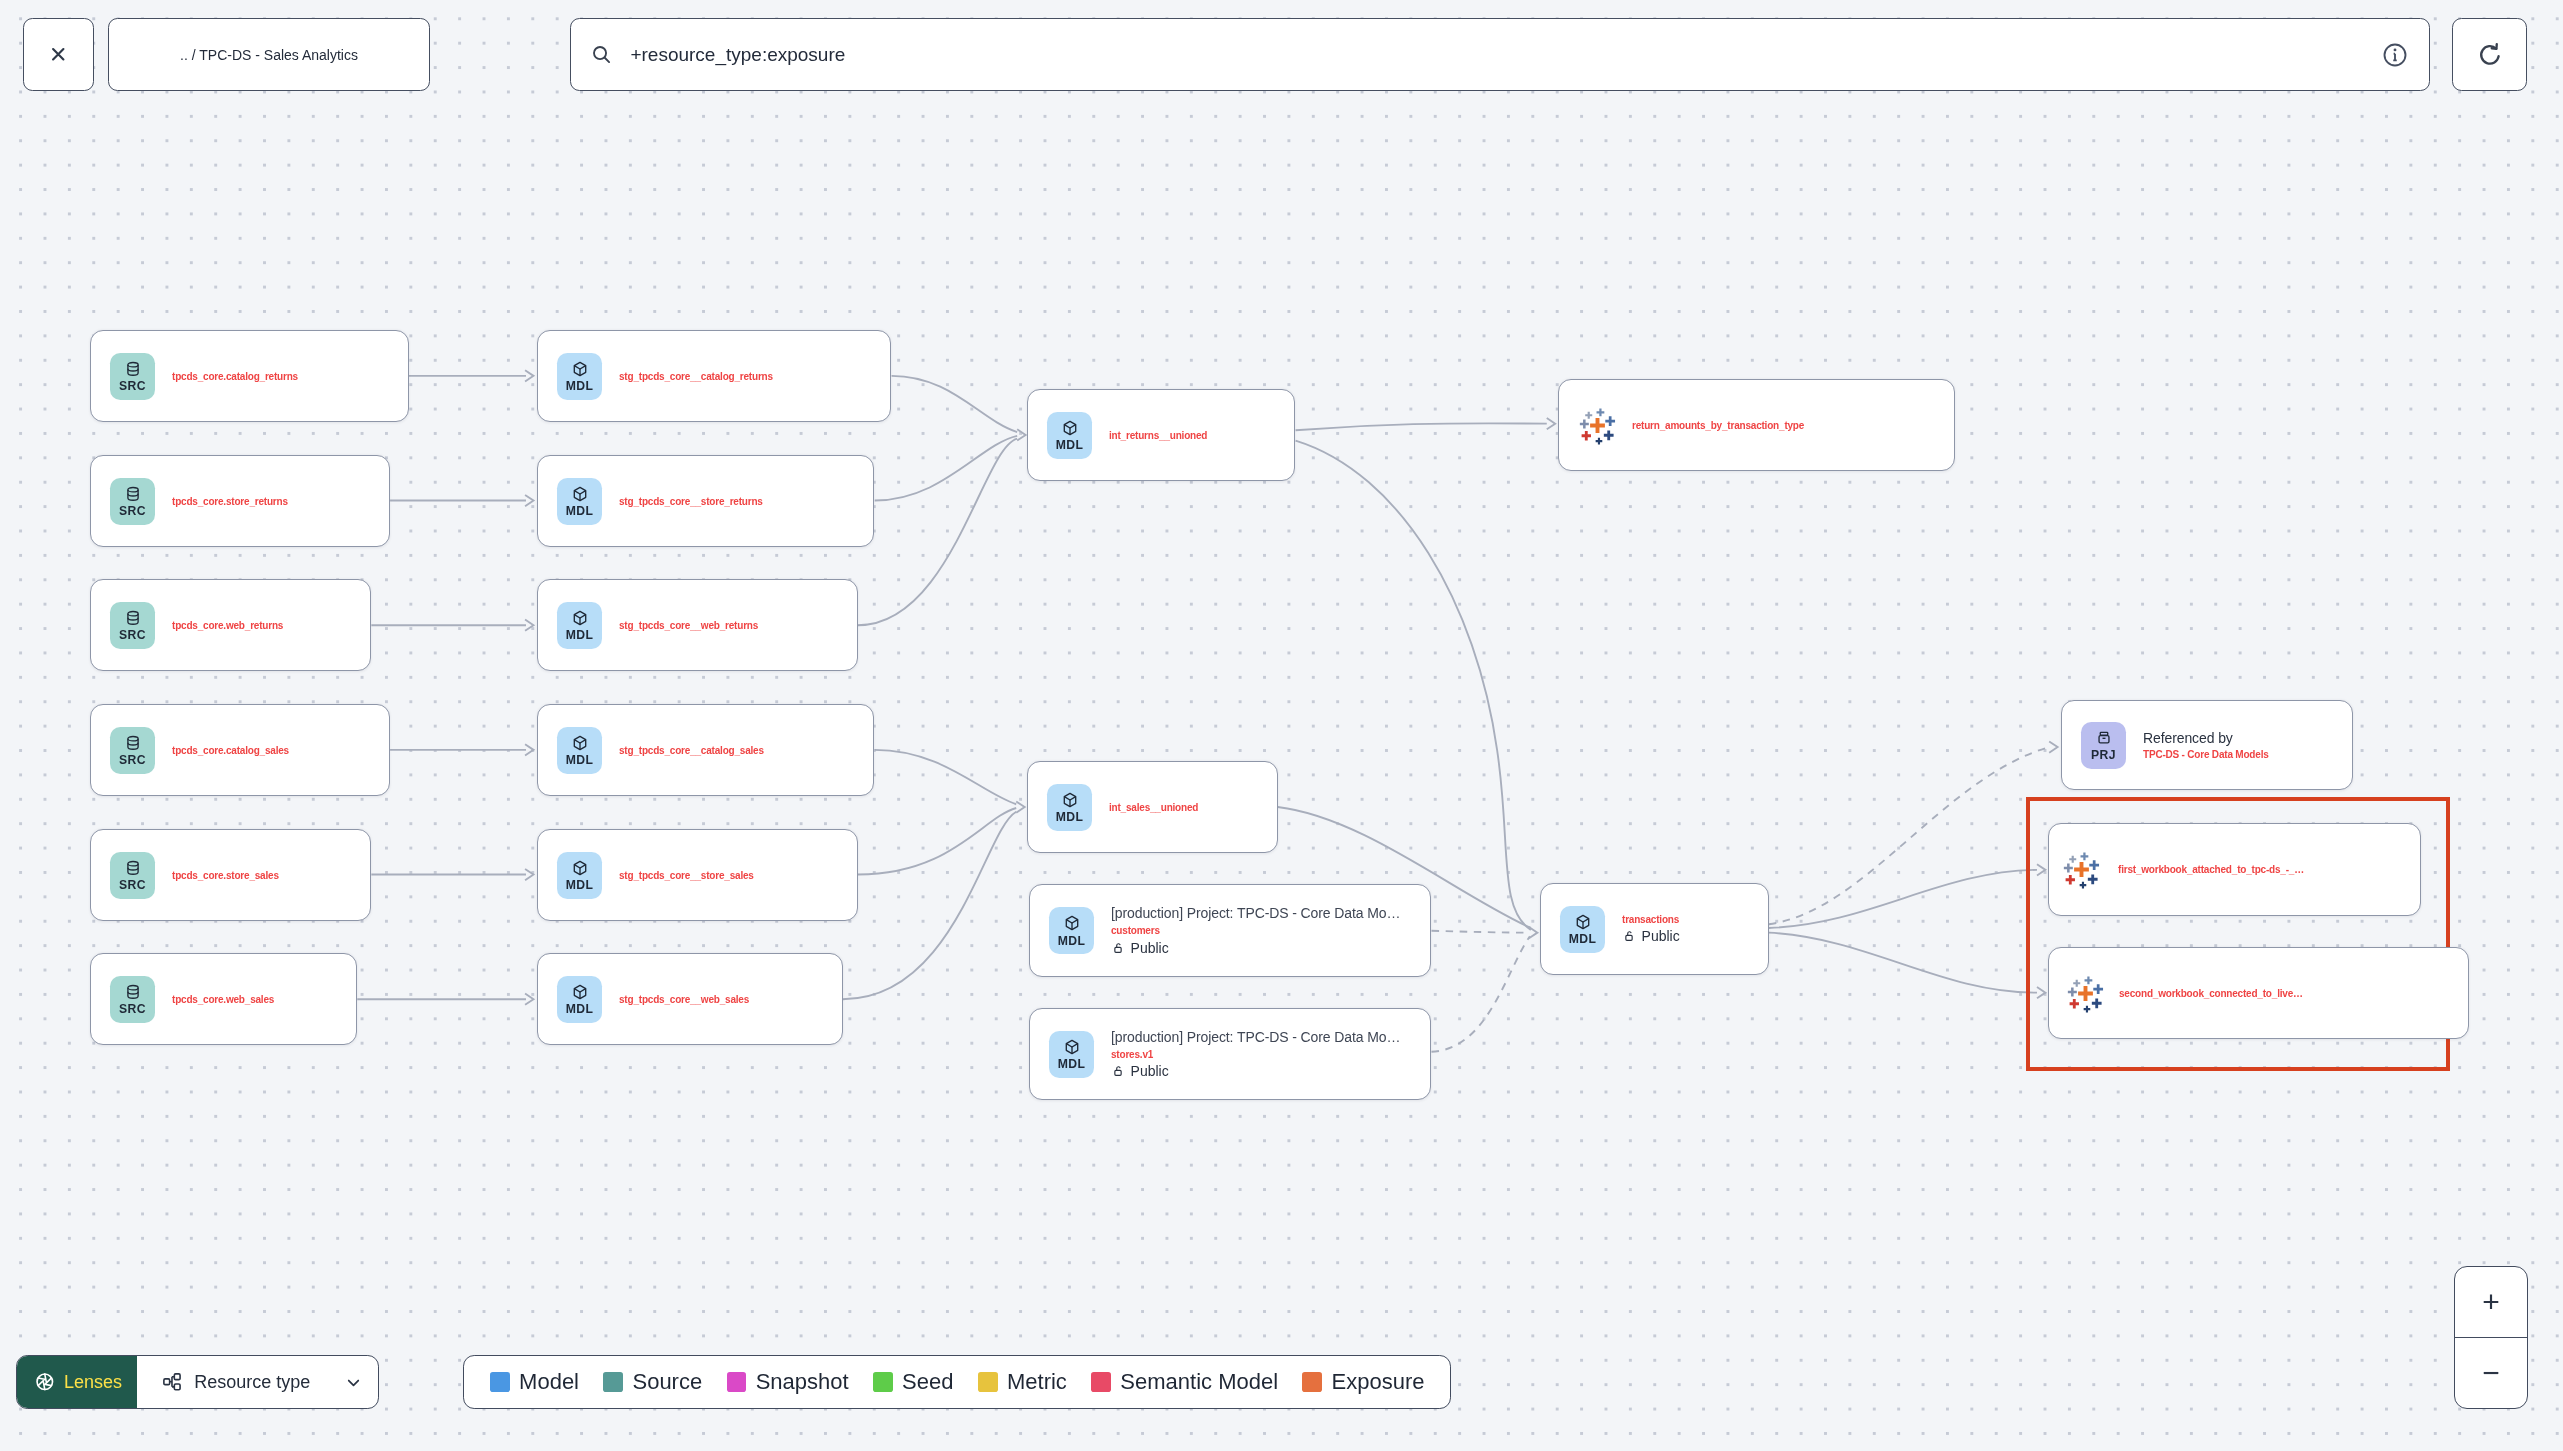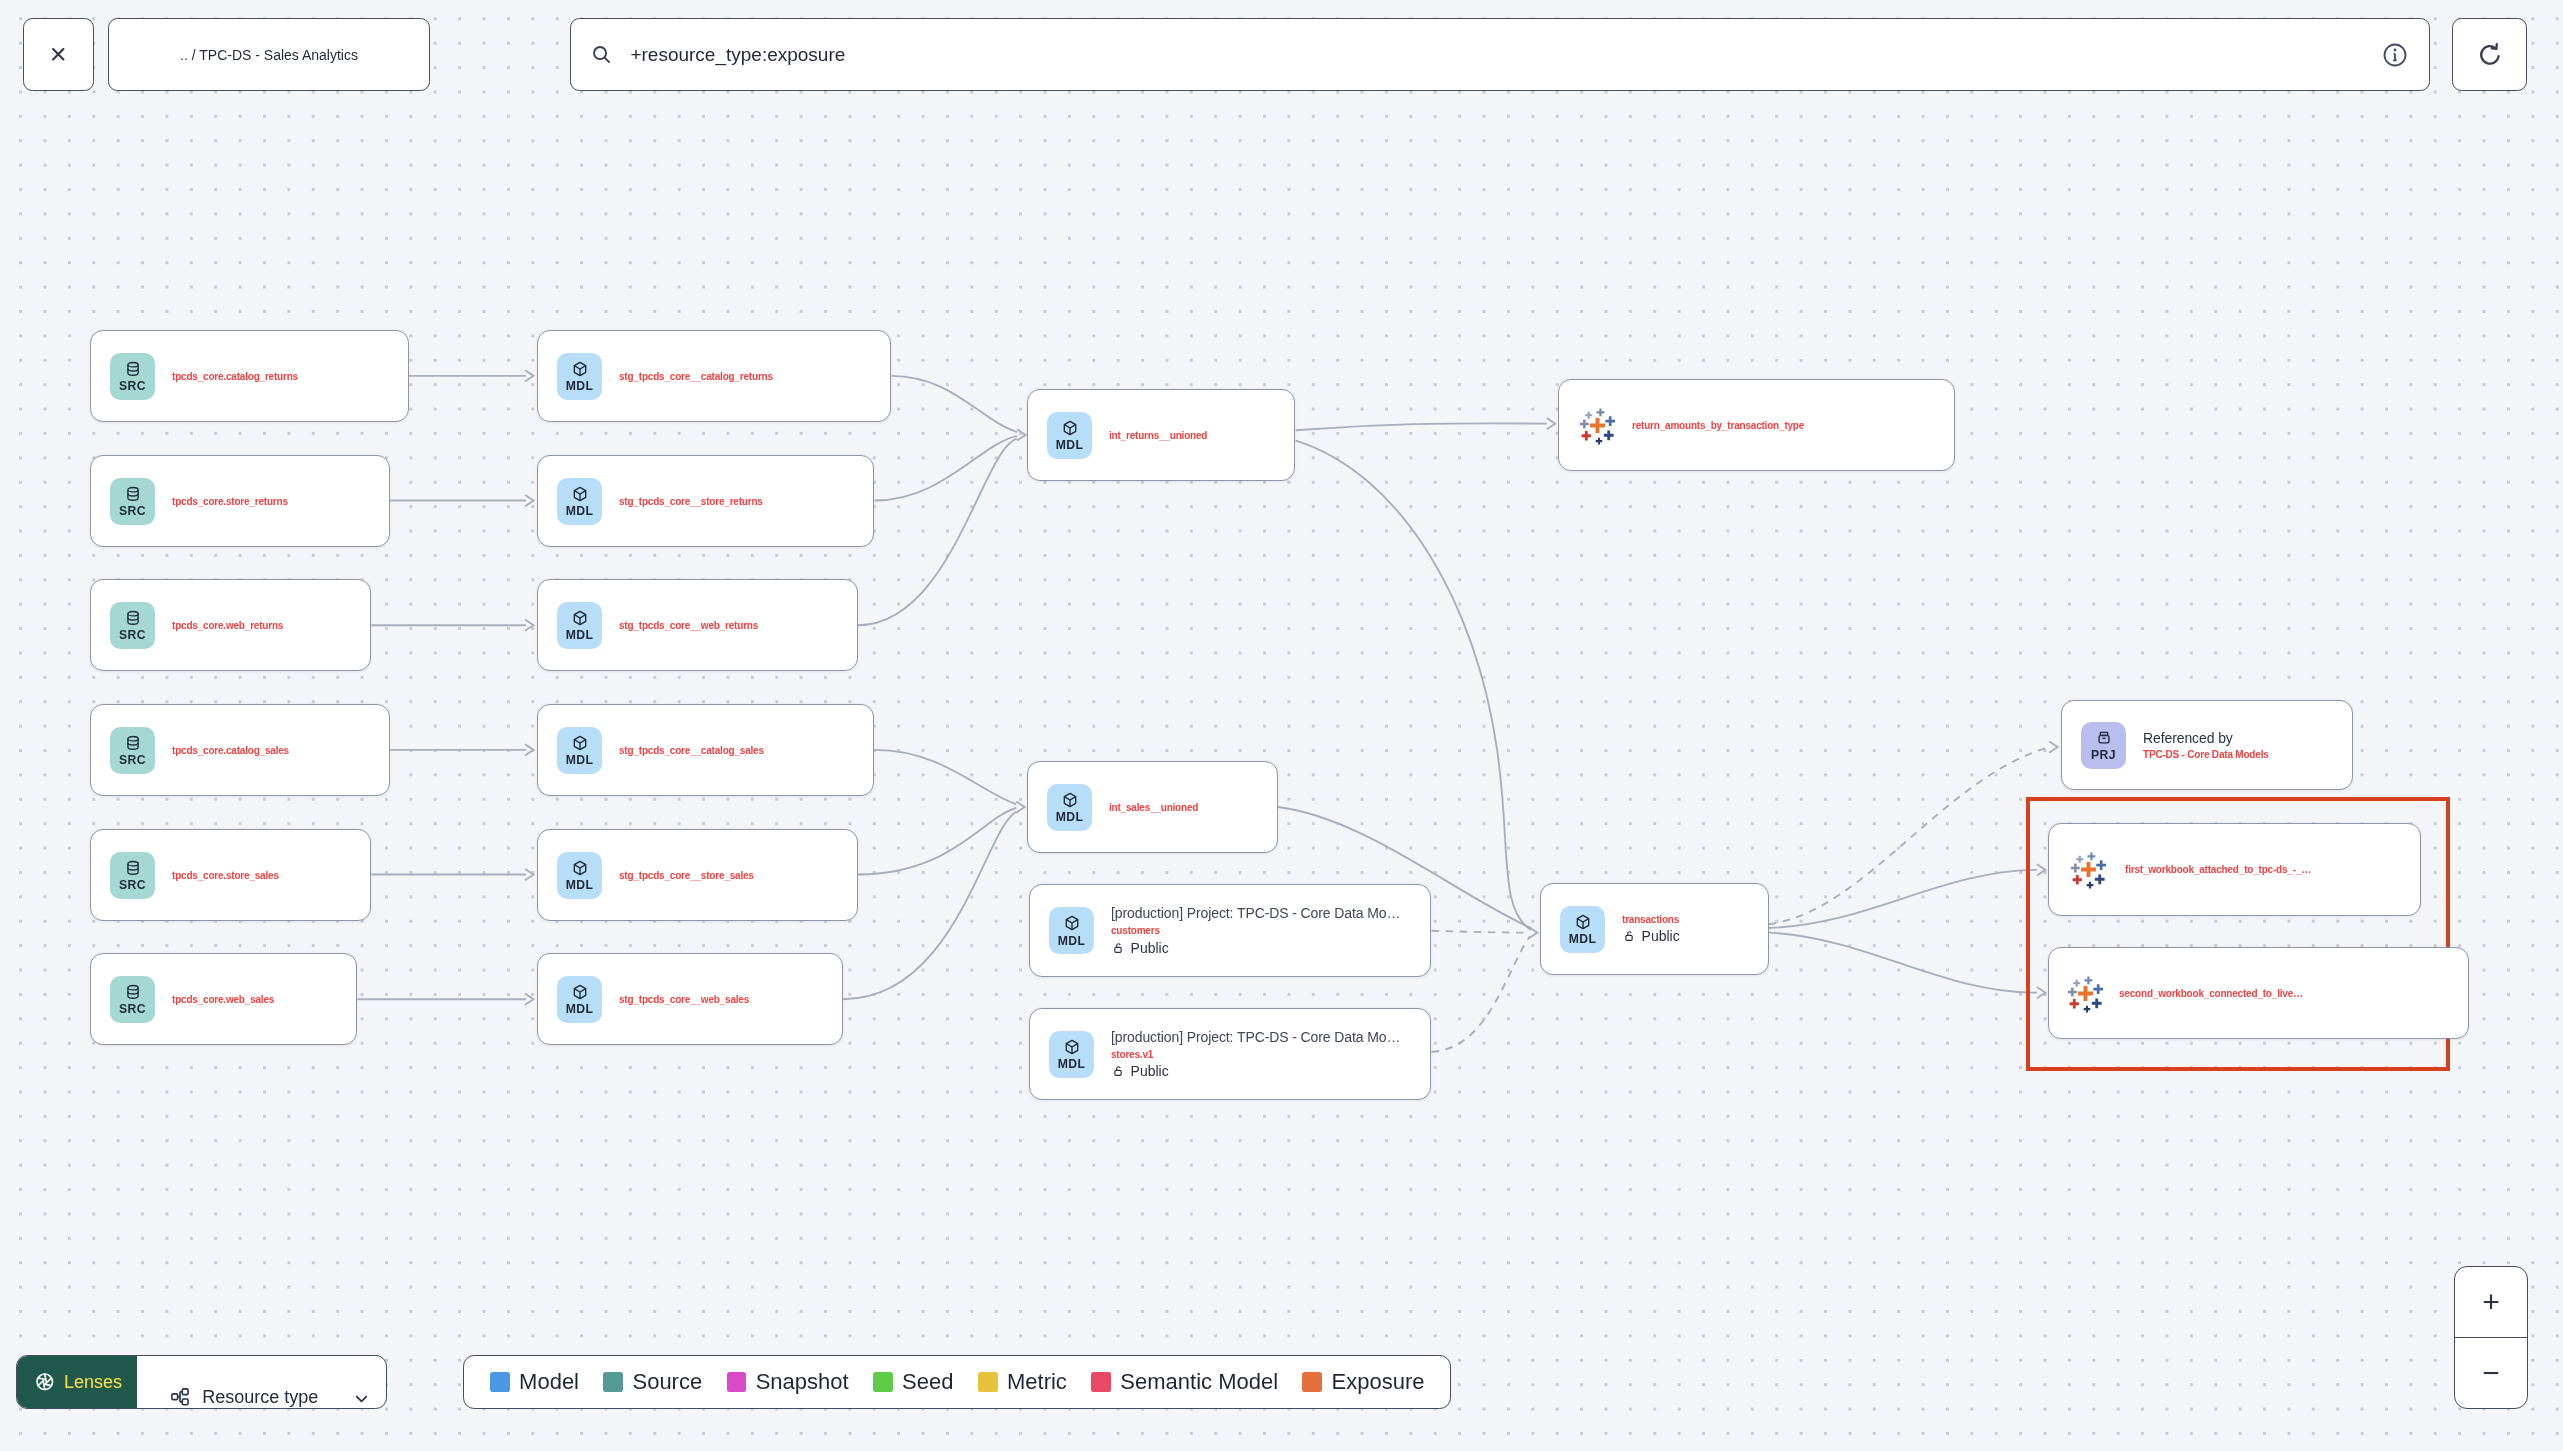--- a/index.html
+++ b/index.html
@@ -58,22 +58,22 @@
   .lens-control{
     position:absolute;left:16px;top:1355px;height:54px;display:flex;align-items:stretch;
     border:1.9px solid #424b5e;border-radius:11.2px;overflow:hidden;box-sizing:border-box;
     background:#fff;z-index:20;
   }
   .lens-seg-green{
     background:#20594c;color:#fde047;display:flex;align-items:center;gap:8.4px;
     padding:0 15px 0 17px;font-size:18px;cursor:pointer;
   }
   .lens-seg-white{
-    display:flex;align-items:flex-end;gap:11.2px;padding:0 15px 0 24.4px;
-    font-size:18px;color:#242c3a;cursor:pointer;margin-left:8px;
+    display:flex;align-items:center;gap:11.2px;padding:0 15px 0 24.4px;
+    font-size:18px;color:#242c3a;cursor:pointer;
   }
   .lens-seg-white .chev{margin-left:22.5px;display:flex;}
   .legendbar{
     position:absolute;left:463px;top:1355px;height:54px;box-sizing:border-box;
     background:#fff;border:1.9px solid #424b5e;border-radius:11.2px;display:flex;
     align-items:center;gap:24.4px;padding:0 26px;z-index:20;
   }
   .leg-item{display:flex;align-items:center;gap:9.4px;}
   .leg-swatch{width:19.7px;height:19.7px;border-radius:2.8px;flex:none;}
   .leg-label{font-size:22px;color:#1f2735;white-space:nowrap;}
@@ -422,21 +422,21 @@
         <use href="#ic-prj"></use>
       </svg>
     <span class="bl">PRJ</span>
   </span>
   <span class="ncol">
     <span class="nsmall" style="color:#2a3240;">Referenced by</span>
     <span class="nlabel">TPC-DS - Core Data Models</span>
   </span>
 </div>
 
-<div class="node" style="left:2048px;top:823px;width:373px;height:93px;padding-left:20px;text-align:center;">
+<div class="node" style="left:2048px;top:823px;width:373px;height:93px;padding-left:13px;text-align:center;">
   <svg class="tbl-icon" viewBox="0 0 42 42" width="39" height="39">
       <use href="#ic-tableau"></use>
     </svg>
   <span class="nlabel">first_workbook_attached_to_tpc-ds_-_…</span>
 </div>
 <div class="node" style="left:2048px;top:947px;width:421px;height:92px;gap:14px;padding-left:17px;">
   <svg class="tbl-icon" viewBox="0 0 42 42" width="39" height="39">
       <use href="#ic-tableau"></use>
     </svg>
   <span class="nlabel">second_workbook_connected_to_live…</span>

